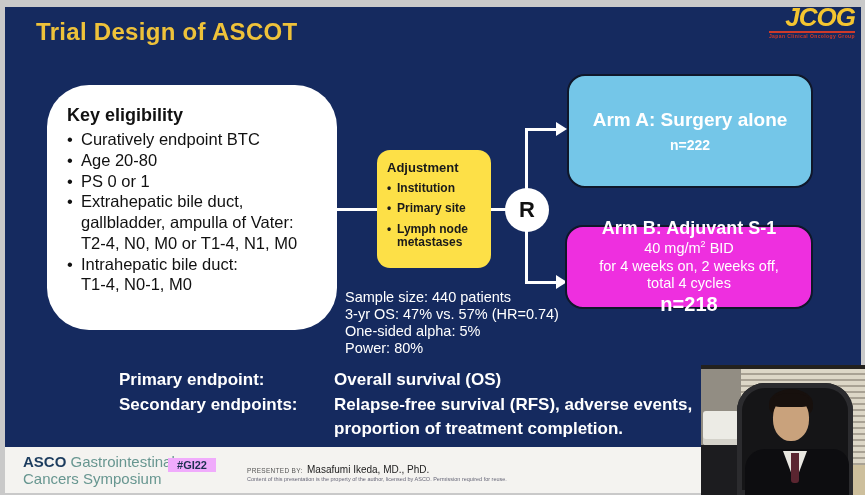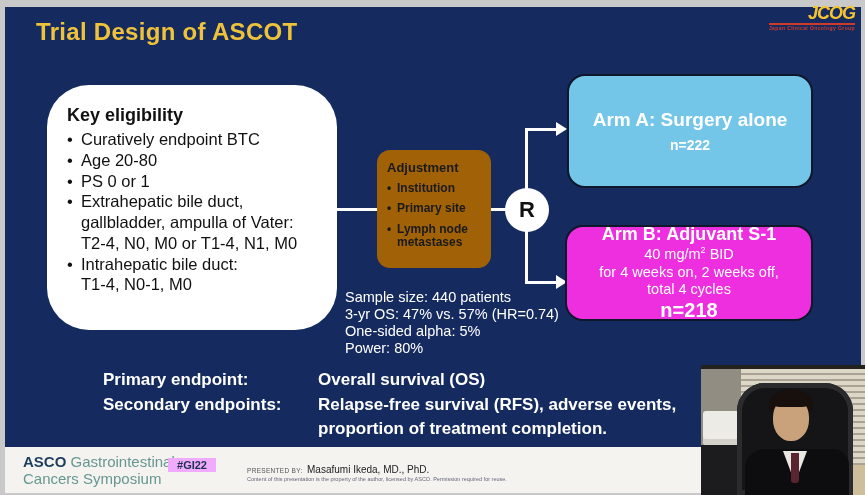--- a/index.html
+++ b/index.html
@@ -7,33 +7,33 @@
          font-family:"Liberation Sans","DejaVu Sans",sans-serif;
          background:#c9c9c9;}
   .abs{position:absolute;}
 
   
   #slide-bg{left:5px;top:7px;width:856px;height:486px;background:#152a5f;}
   #slide-title{left:36px;top:18px;font-size:24px;font-weight:bold;color:#eec23a;letter-spacing:.3px;}
 
   
   #jcog{right:10px;top:4px;text-align:right;line-height:1;}
-  #jcog .word{font-size:18px;font-weight:bold;font-style:italic;color:#f5c530;letter-spacing:-1px;}
+  #jcog .word{font-size:26px;font-weight:bold;font-style:italic;color:#f5c530;letter-spacing:-1px;}
   #jcog .sub{display:block;font-size:5px;font-weight:bold;color:#cf3a2a;border-top:2px solid #cf3a2a;margin-top:1px;padding-top:1px;letter-spacing:.4px;}
 
   
   #elig{left:47px;top:85px;width:290px;height:245px;background:#ffffff;border-radius:42px;
         box-sizing:border-box;padding:20px 16px 0 20px;color:#111;}
   #elig h2{margin:0 0 3px 0;font-size:18px;}
   .b-item{display:flex;font-size:16.5px;line-height:1.26;}
   .b-item .dot{width:14px;flex:0 0 14px;}
   .preline{white-space:pre-line;}
 
   
-  #adj{left:377px;top:150px;width:114px;height:118px;background:#a16207;border-radius:13px;
+  #adj{left:377px;top:150px;width:114px;height:118px;background:#fde047;border-radius:13px;
        box-sizing:border-box;padding:10px 8px 16px 10px;color:#1a1a1a;}
   #adj h3{margin:0 0 7px 0;font-size:13px;}
   #adj .b-item{font-size:12px;font-weight:bold;line-height:1.12;margin-bottom:7px;}
   #adj .b-item .dot{width:10px;flex:0 0 10px;}
 
   
   #rand{left:505px;top:188px;width:44px;height:44px;border-radius:50%;background:#ffffff;
         display:flex;align-items:center;justify-content:center;font-size:22px;font-weight:bold;color:#111;z-index:3;}
 
   
@@ -48,33 +48,33 @@
   .arrhead{width:0;height:0;border-top:7px solid transparent;border-bottom:7px solid transparent;border-left:11px solid #ffffff;}
   #ah-a{left:556px;top:122px;}
   #ah-b{left:556px;top:275px;}
 
   
   .armbox{box-sizing:border-box;border:2px solid #0f172a;border-radius:18px;color:#ffffff;
           display:flex;flex-direction:column;align-items:center;justify-content:center;text-align:center;}
   #arm-a{left:567px;top:74px;width:246px;height:114px;background:#74c6e8;}
   #arm-a .t1{font-size:19px;font-weight:bold;}
   #arm-a .t2{font-size:14px;font-weight:bold;margin-top:6px;}
-  #arm-b{left:565px;top:225px;width:248px;height:96px;background:#ee2fdf;line-height:1.2;}
+  #arm-b{left:565px;top:225px;width:248px;height:84px;background:#ee2fdf;line-height:1.2;}
   #arm-b .t1{font-size:18px;font-weight:bold;}
   #arm-b .t3{font-size:14.5px;}
   #arm-b .t5{font-size:20px;font-weight:bold;}
   sup{font-size:9px;}
 
   
   #stats{left:345px;top:289px;color:#ffffff;font-size:14.5px;line-height:1.18;}
 
   
   #endpoints{left:103px;top:368px;color:#ffffff;font-size:17px;font-weight:bold;line-height:1.45;}
   #endpoints .row{display:flex;}
-  #endpoints .lbl{width:215px;flex:0 0 215px;}
+  #endpoints .lbl{width:215px;flex:0 0 215px;margin-left:16px;}
 
   
   #footer{left:5px;top:447px;width:856px;height:46px;background:#f4f3f0;}
   #asco-logo{left:23px;top:454px;line-height:1.1;font-size:15px;}
   #asco-logo .bold{font-weight:bold;color:#1c3c5e;}
   #asco-logo .teal{color:#679690;}
   #gi22{left:168px;top:458px;width:48px;height:14px;background:#f0abfc;color:#1c3050;
         display:flex;align-items:center;justify-content:center;font-size:11px;font-weight:bold;}
   #presented{left:247px;top:459px;color:#333;}
   #presented .plabel{font-size:6.5px;color:#555;letter-spacing:.3px;}

